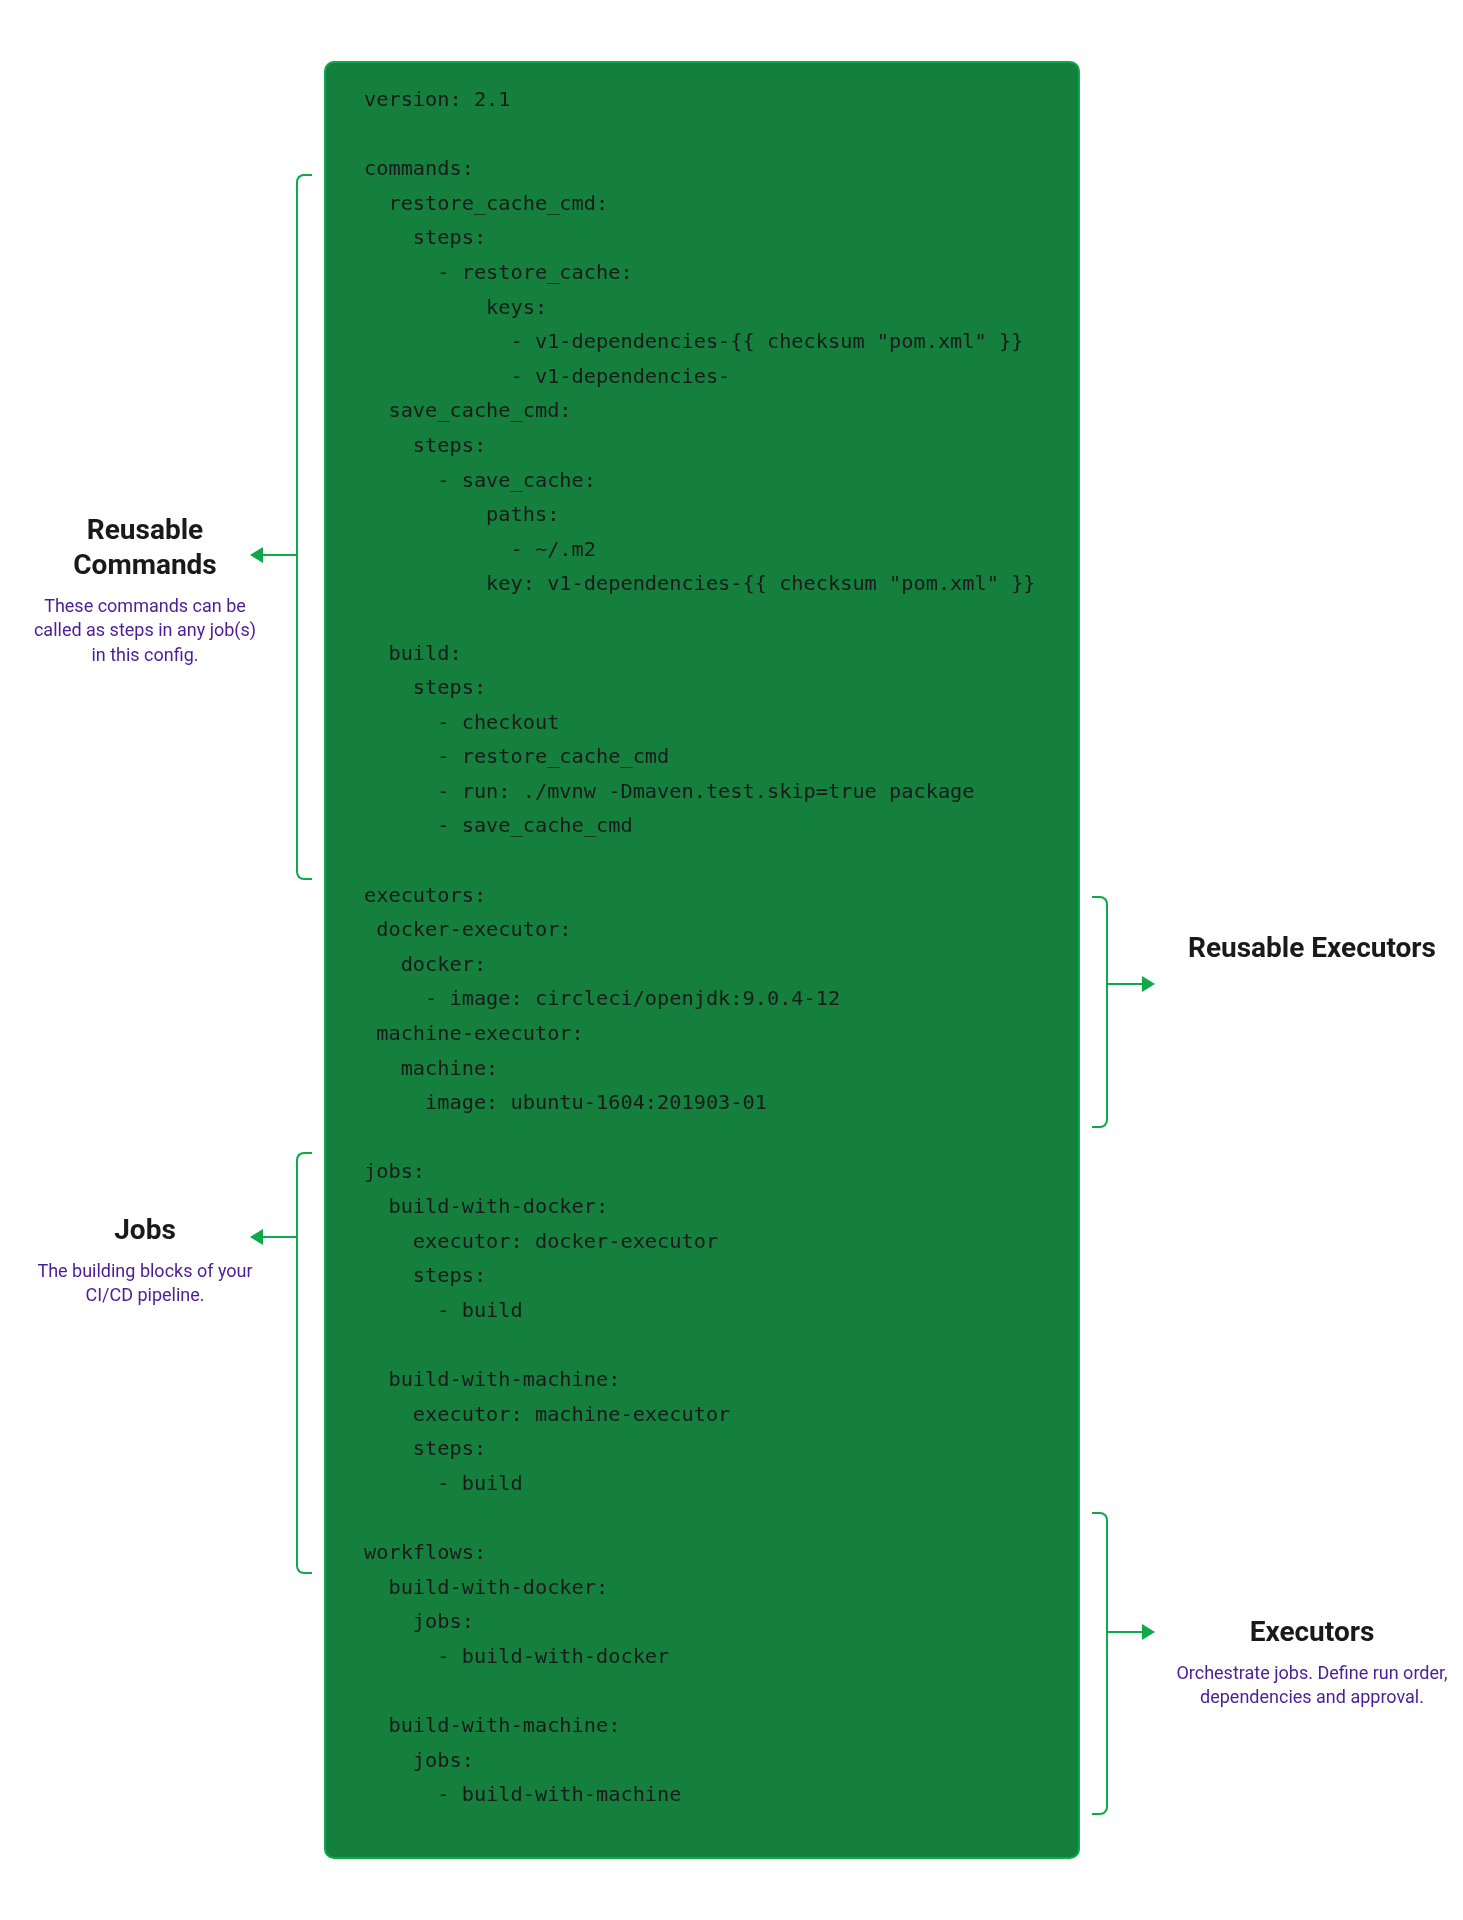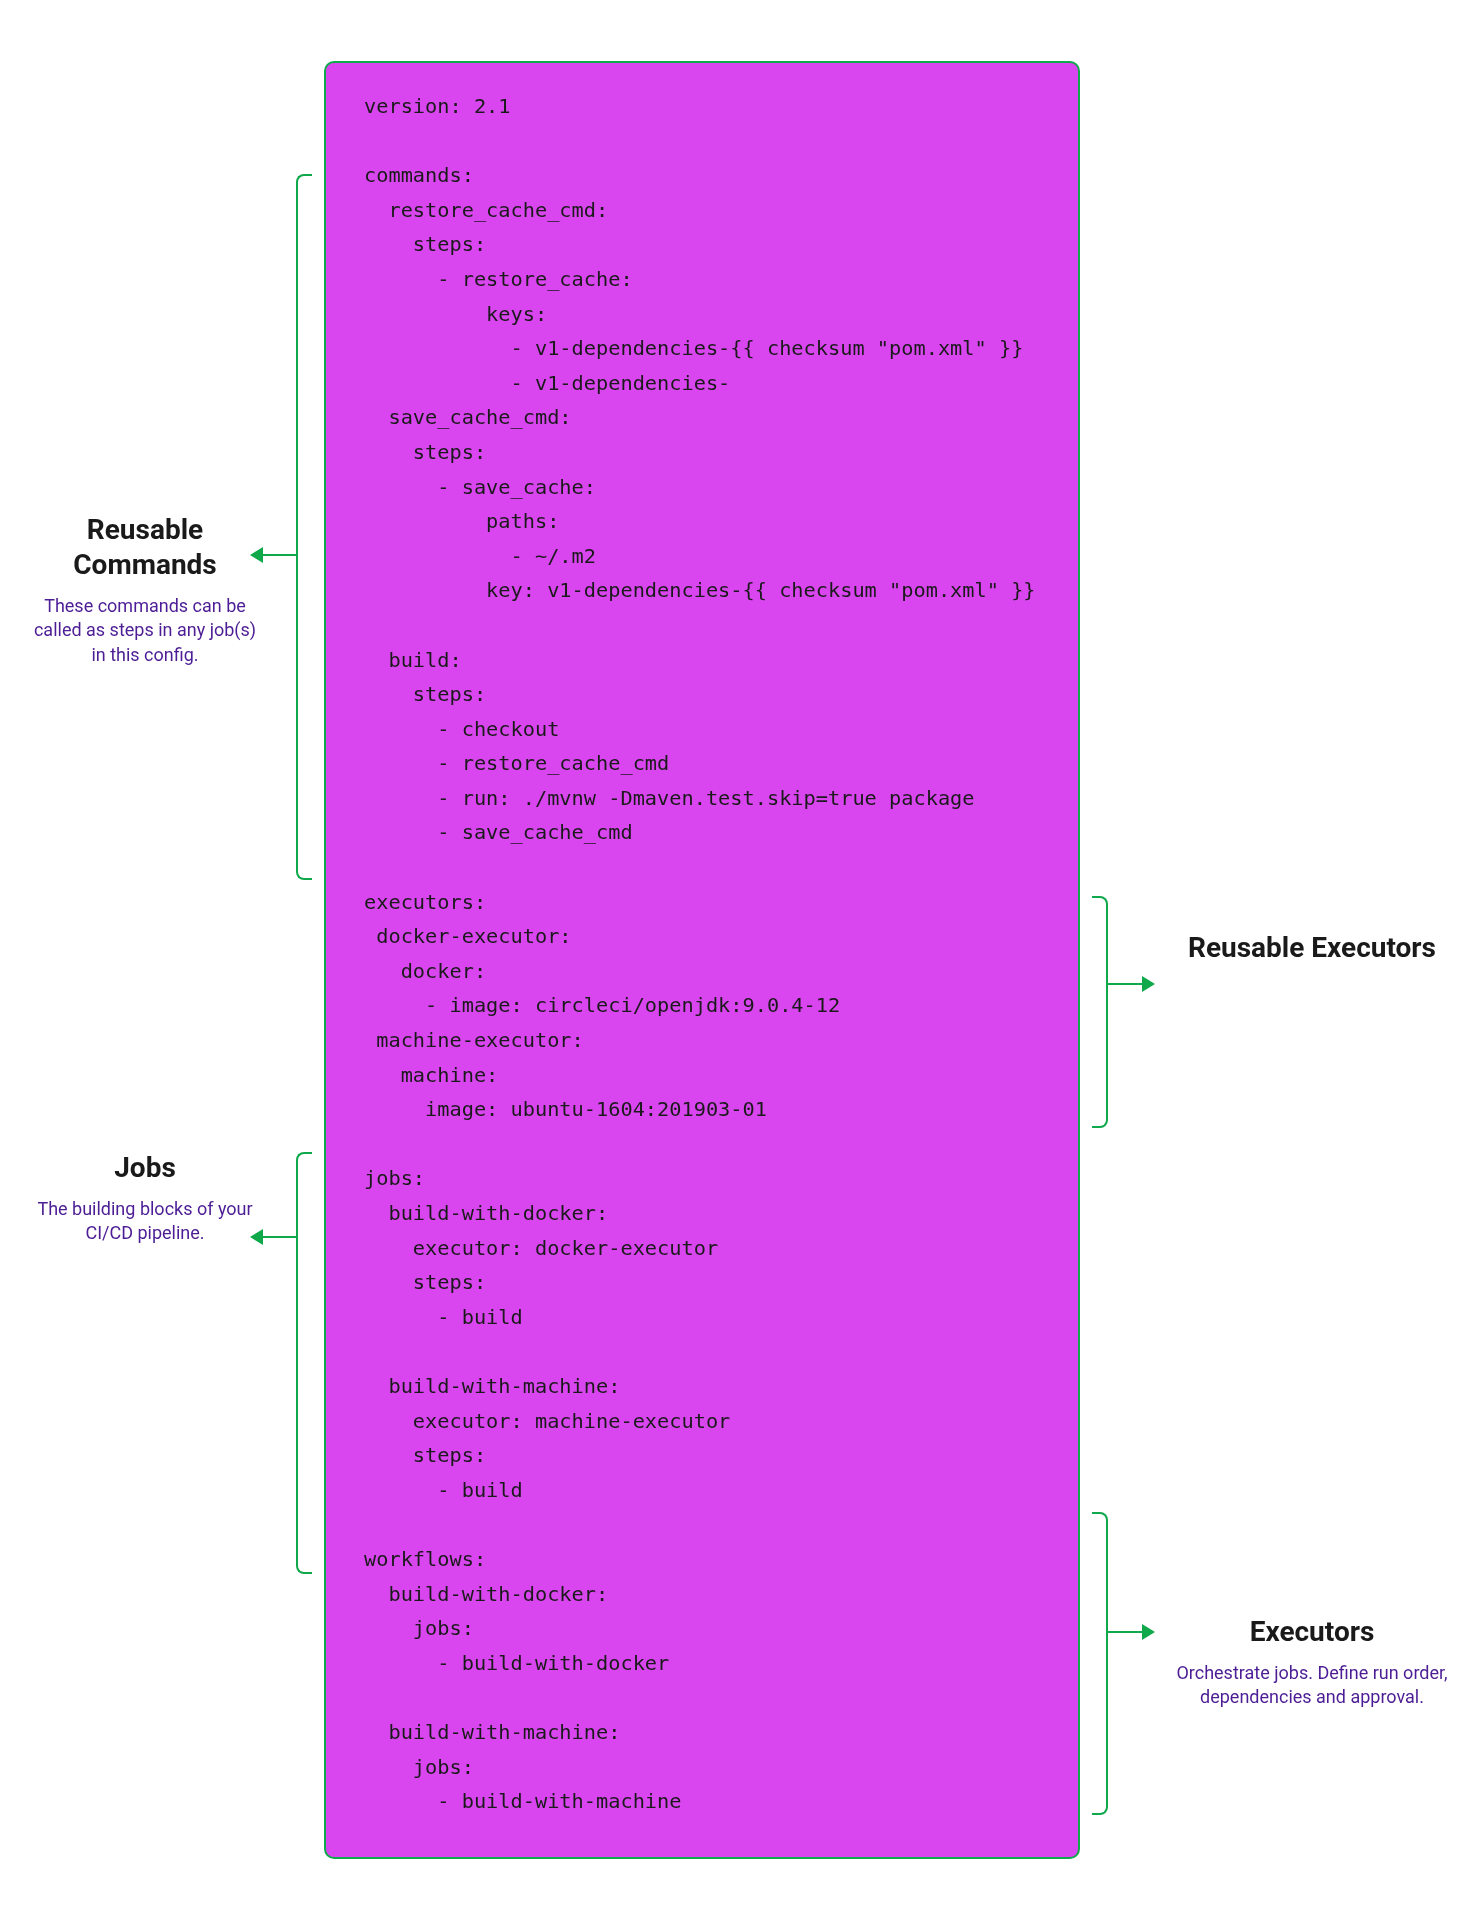--- a/index.html
+++ b/index.html
@@ -9,24 +9,24 @@
     width: 1463px;
     height: 1920px;
     position: relative;
   }
   .code-box {
     position: absolute;
     left: 324px;
     top: 61px;
     width: 756px;
     height: 1798px;
-    background: #d946ef;
+    background: #15803d;
     border: 2px solid #0fa84a;
     border-radius: 10px;
-    padding: 26px 38px;
+    padding: 19px 38px;
   }
   .code {
     font-family: "Menlo", "Consolas", monospace;
     font-size: 20.3px;
     line-height: 34.6px;
     color: #1a1a1a;
     white-space: pre;
   }
   .annotation {
     position: absolute;
@@ -133,21 +133,21 @@
 </div>
 
 <div class="annotation left" style="left:28px; top:512px; width:234px;">
   <h3>Reusable Commands</h3>
   <p>These commands can be called as steps in any job(s) in this config.</p>
 </div>
 <div class="bracket left" style="left:296px; top:174px; width:16px; height:706px;"></div>
 <div class="arrow-line" style="left:262px; top:554px; width:34px;"></div>
 <div class="arrow-head left" style="left:250px; top:547px;"></div>
 
-<div class="annotation left" style="left:28px; top:1150px; width:234px;">
+<div class="annotation left" style="left:28px; top:1212px; width:234px;">
   <h3>Jobs</h3>
   <p>The building blocks of your CI/CD pipeline.</p>
 </div>
 <div class="bracket left" style="left:296px; top:1152px; width:16px; height:422px;"></div>
 <div class="arrow-line" style="left:262px; top:1236px; width:34px;"></div>
 <div class="arrow-head left" style="left:250px; top:1229px;"></div>
 
 <div class="annotation right" style="left:1152px; top:930px; width:282px;">
   <h3>Reusable Executors</h3>
 </div>

